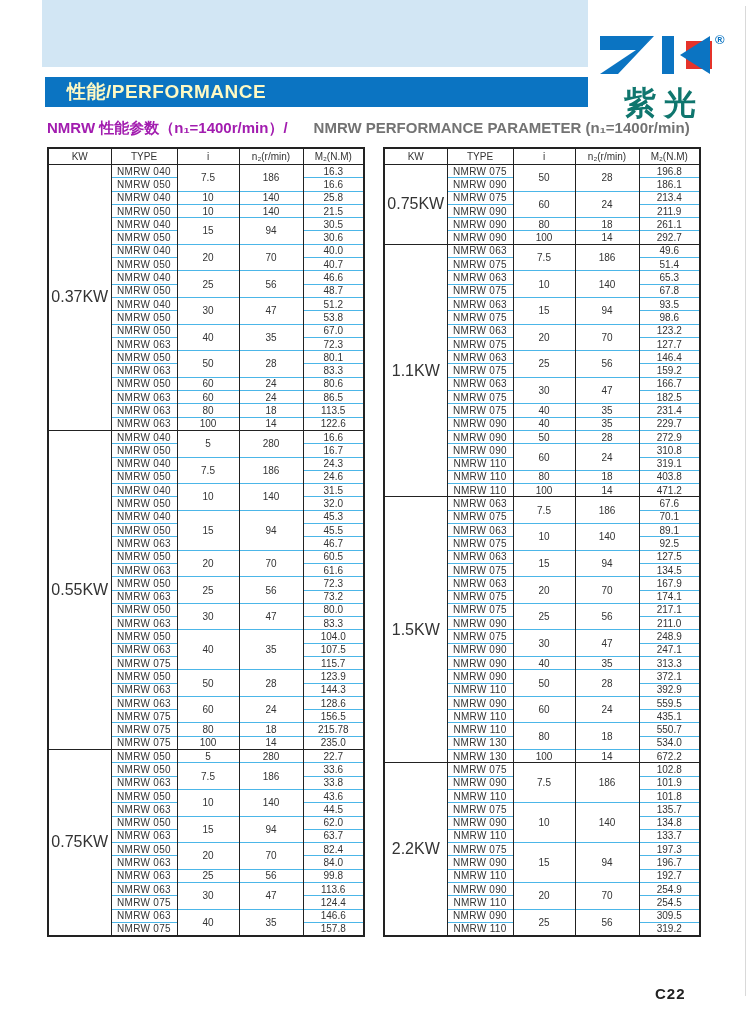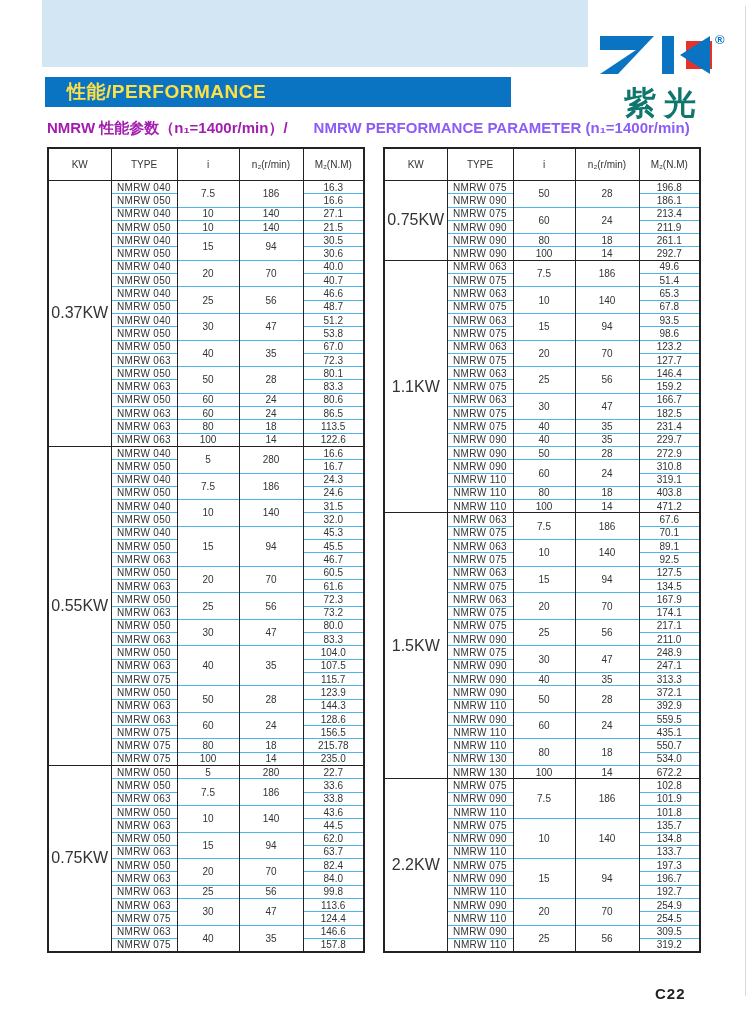--- a/index.html
+++ b/index.html
@@ -2,38 +2,38 @@
 <html><head>
 <meta charset="utf-8">
 <style>
   html,body{margin:0;padding:0;background:#fff;}
   #page{position:relative;width:750px;height:1010px;background:#ffffff;overflow:hidden;
         font-family:"Liberation Sans","DejaVu Sans",sans-serif;}
   
   .banner{position:absolute;left:42px;top:0;width:546px;height:67px;background:#d2e6f4;}
   .edge-line{position:absolute;left:745px;top:6px;width:1px;height:990px;background:#d9d9d9;}
   
-  .perf-bar{position:absolute;left:45px;top:77px;width:466px;height:30px;background:#0b74c2;
-            color:#fde047;font-weight:bold;font-size:19px;line-height:30px;}
+  .perf-bar{position:absolute;left:45px;top:77px;width:543px;height:30px;background:#0b74c2;
+            color:#fef9c3;font-weight:bold;font-size:19px;line-height:30px;}
   .perf-bar span{padding-left:22px;letter-spacing:0.5px;font-family:sans-serif;}
   
   .logo{position:absolute;left:594px;top:28px;width:140px;height:56px;}
   .logo-cn{position:absolute;left:598px;top:82px;width:132px;text-align:center;
            font-size:32px;font-weight:bold;color:#0f766e;letter-spacing:8px;font-family:sans-serif;}
   
   .title{position:absolute;left:47px;top:119px;width:680px;font-size:15px;font-weight:bold;white-space:nowrap;}
   .title .cn{color:#a21caf;font-family:sans-serif;}
-  .title .en{color:#8b5cf6;padding-left:26px;}
+  .title .en{color:#737373;padding-left:26px;}
   
   table{border-collapse:collapse;table-layout:fixed;position:absolute;top:147px;
         width:316px;height:789px;border:2px solid #222;}
   #tbl0{left:47px;}
   #tbl1{left:383px;}
   th{font-size:10px;font-weight:normal;color:#333;border:1px solid #222;height:15px;
-     padding:8px;background:#fff;}
+     padding:0;background:#fff;}
   thead tr{height:15px;}
   tbody tr{height:13.3px;}
   td{font-size:10px;color:#333;text-align:center;padding:0;overflow:hidden;white-space:nowrap;
      border-left:1px solid #222;border-right:1px solid #222;
      border-top:1px solid #4cb6e8;border-bottom:none;}
   td.kw{font-size:16px;border:1px solid #222;}
   tr.sec-first td{border-top:1px solid #222;}
   td.type{letter-spacing:0.3px;}
   
   .page-num{position:absolute;left:655px;top:985px;font-size:15px;font-weight:bold;color:#222;letter-spacing:1px;}
@@ -95,21 +95,21 @@
           <td class="m2">16.3</td>
         </tr>
         <tr>
           <td class="type">NMRW 050</td>
           <td class="m2">16.6</td>
         </tr>
         <tr>
           <td class="type">NMRW 040</td>
           <td rowspan="1">10</td>
           <td rowspan="1">140</td>
-          <td class="m2">27.1</td>
+          <td class="m2">25.8</td>
         </tr>
         <tr>
           <td class="type">NMRW 050</td>
           <td rowspan="1">10</td>
           <td rowspan="1">140</td>
           <td class="m2">21.5</td>
         </tr>
         <tr>
           <td class="type">NMRW 040</td>
           <td rowspan="2">15</td>

